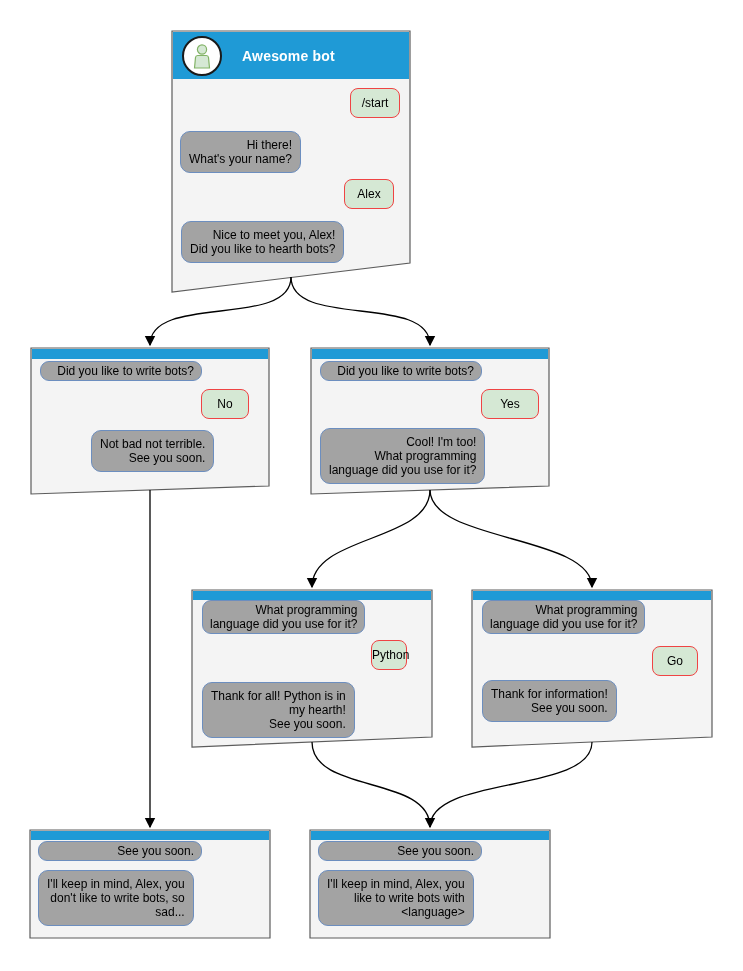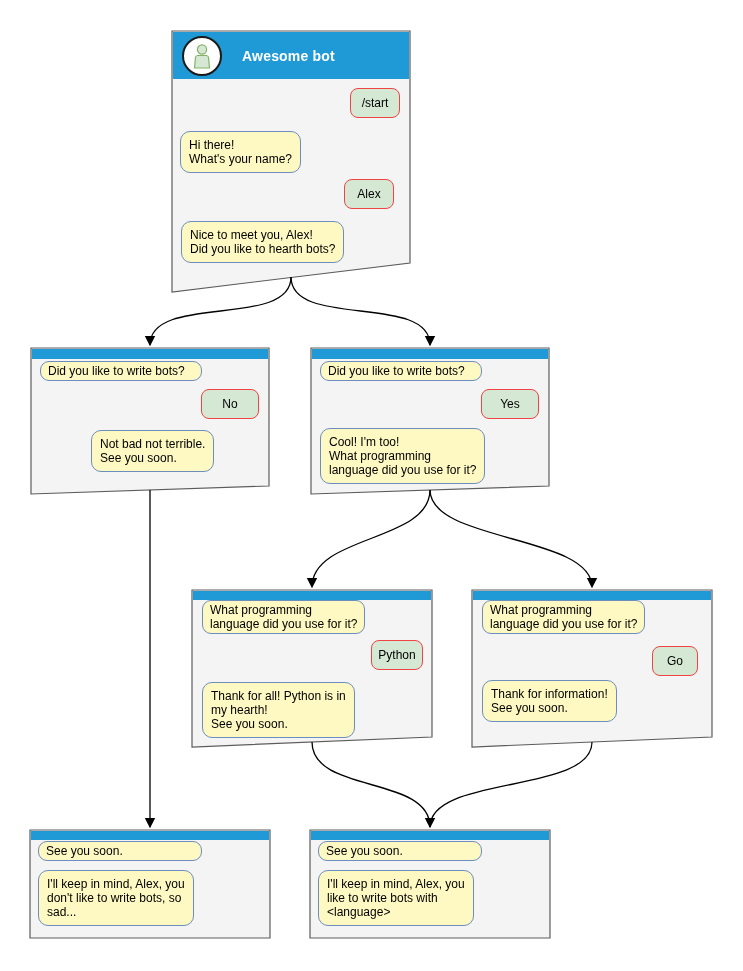--- a/index.html
+++ b/index.html
@@ -6,21 +6,21 @@
   #canvas{position:relative;width:743px;height:971px;background:#ffffff;
           font-family:"Liberation Sans",sans-serif;overflow:hidden;}
   #underlay{position:absolute;left:0;top:0;}
   .window{position:absolute;}
   .winbar{position:absolute;left:1px;top:1px;background:#1f9ad6;}
   .mainbar{display:flex;align-items:center;}
   .avatar{width:36px;height:36px;border-radius:50%;background:#ffffff;border:2px solid #1a1a1a;
           margin-left:9px;display:flex;align-items:center;justify-content:center;flex:0 0 auto;}
   .wintitle{color:#ffffff;font-size:14px;font-weight:bold;margin-left:20px;letter-spacing:.2px;}
   .bubble{position:absolute;font-size:12px;line-height:14px;white-space:pre;box-sizing:border-box;color:#000;}
-  .bot{background:#fef9c3;border:1px solid #6c8ebf;border-radius:10px;padding:6px 8px;}
+  .bot{background:#a3a3a3;border:1px solid #6c8ebf;border-radius:10px;padding:6px 8px;text-align:right;}
   .user{background:#d5e8d4;border:1px solid #ef4444;border-radius:8px;padding:7px 0;text-align:center;}
   .echo{padding:2px 7px;border-radius:9px;min-width:max-content;}
 </style>
 </head>
 <body>
 
 <div id="canvas">
 
   <svg id="underlay" width="743" height="971" viewBox="0 0 743 971">
     <defs>
@@ -81,39 +81,39 @@
     <div class="bubble bot" style="left:8px;top:100px;">Hi there!
 What's your name?</div>
     <div class="bubble user" style="left:172px;top:148px;width:50px;">Alex</div>
     <div class="bubble bot" style="left:9px;top:190px;">Nice to meet you, Alex!
 Did you like to hearth bots?</div>
   </div>
 
   <div class="window" style="left:31px;top:348px;width:238px;height:146px;">
     <div class="winbar" style="width:236px;height:10px;"></div>
     <div class="bubble bot echo" style="left:9px;top:13px;width:162px;">Did you like to write bots?</div>
-    <div class="bubble user" style="left:170px;top:41px;width:58px;">No</div>
+    <div class="bubble user" style="left:170px;top:41px;width:48px;">No</div>
     <div class="bubble bot" style="left:29px;top:82px;margin-left:31px;">Not bad not terrible.
 See you soon.</div>
   </div>
 
   <div class="window" style="left:311px;top:348px;width:238px;height:146px;">
     <div class="winbar" style="width:236px;height:10px;"></div>
     <div class="bubble bot echo" style="left:9px;top:13px;width:162px;">Did you like to write bots?</div>
     <div class="bubble user" style="left:170px;top:41px;width:58px;">Yes</div>
     <div class="bubble bot" style="left:9px;top:80px;">Cool! I'm too!
 What programming
 language did you use for it?</div>
   </div>
 
   <div class="window" style="left:192px;top:590px;width:240px;height:157px;">
     <div class="winbar" style="width:238px;height:9px;"></div>
     <div class="bubble bot echo" style="left:10px;top:10px;width:158px;">What programming
 language did you use for it?</div>
-    <div class="bubble user" style="left:179px;top:50px;width:52px;">Python</div>
+    <div class="bubble user" style="left:179px;top:50px;width:36px;">Python</div>
     <div class="bubble bot" style="left:10px;top:92px;">Thank for all! Python is in
 my hearth!
 See you soon.</div>
   </div>
 
   <div class="window" style="left:472px;top:590px;width:240px;height:157px;">
     <div class="winbar" style="width:238px;height:9px;"></div>
     <div class="bubble bot echo" style="left:10px;top:10px;width:158px;">What programming
 language did you use for it?</div>
     <div class="bubble user" style="left:180px;top:56px;width:46px;">Go</div>

